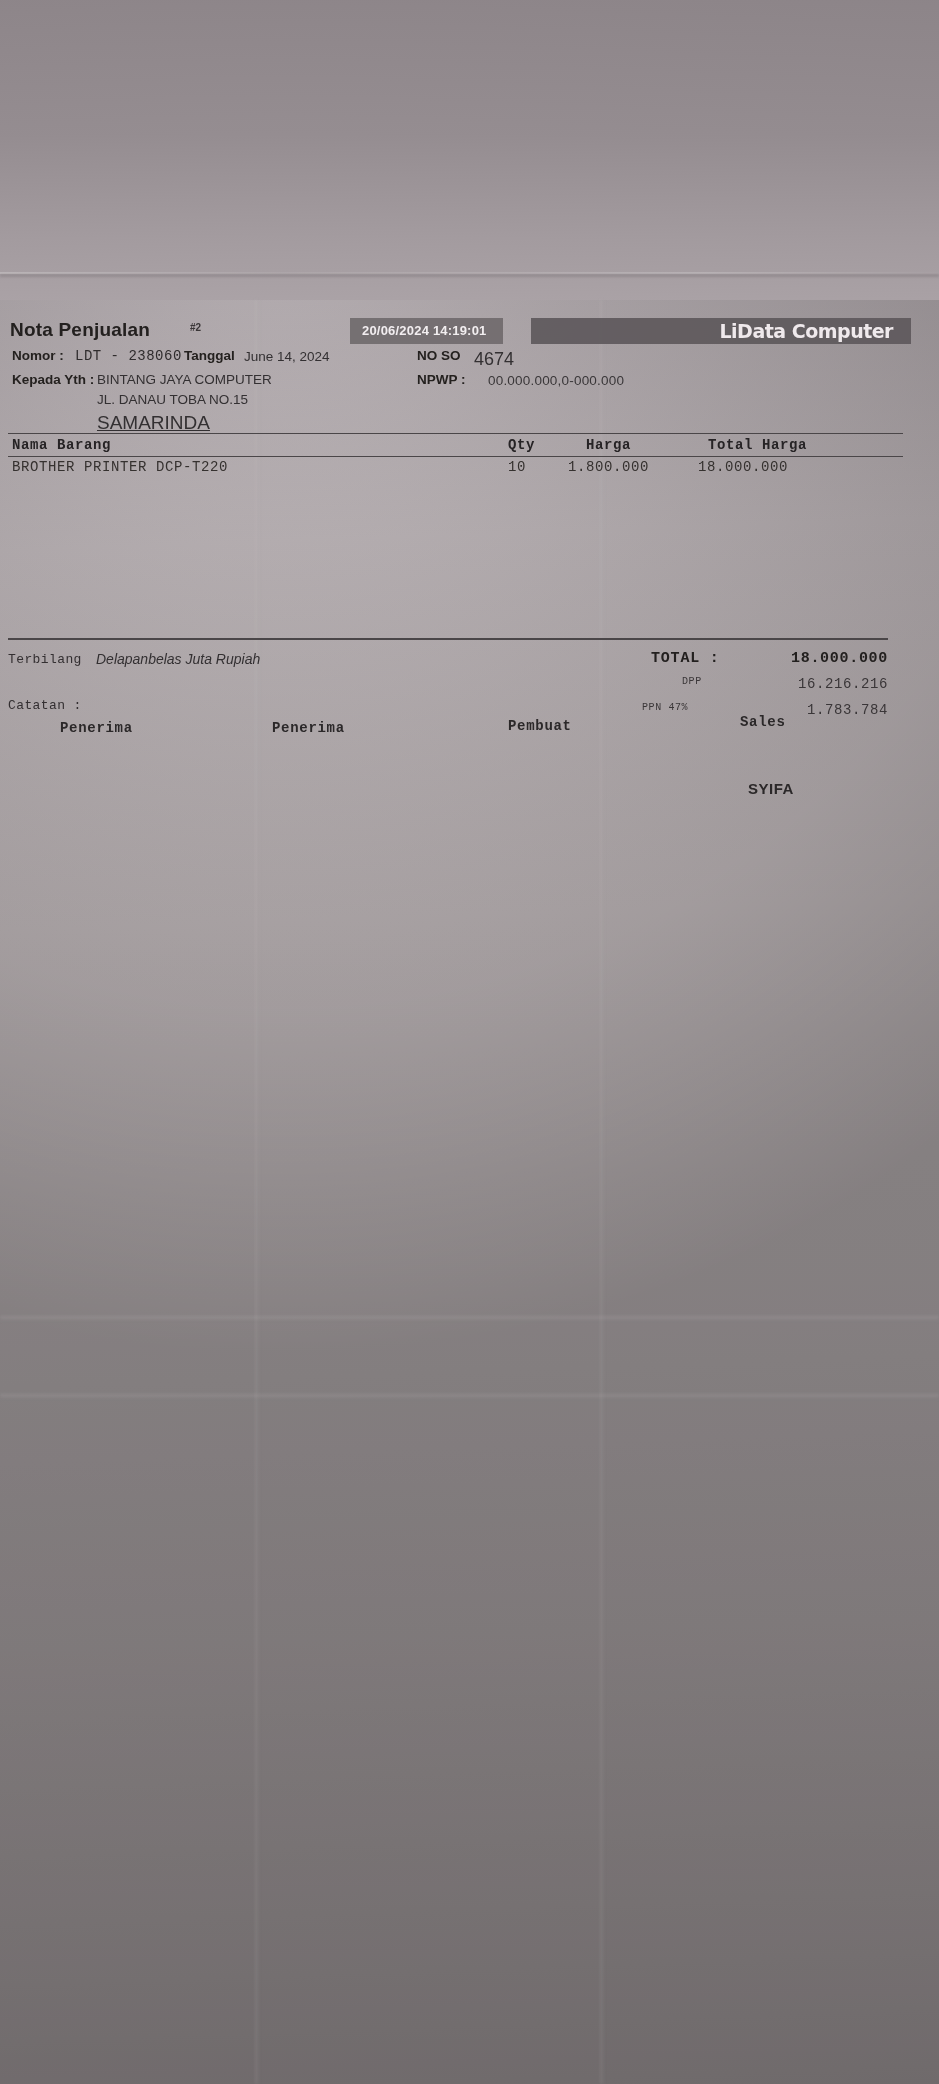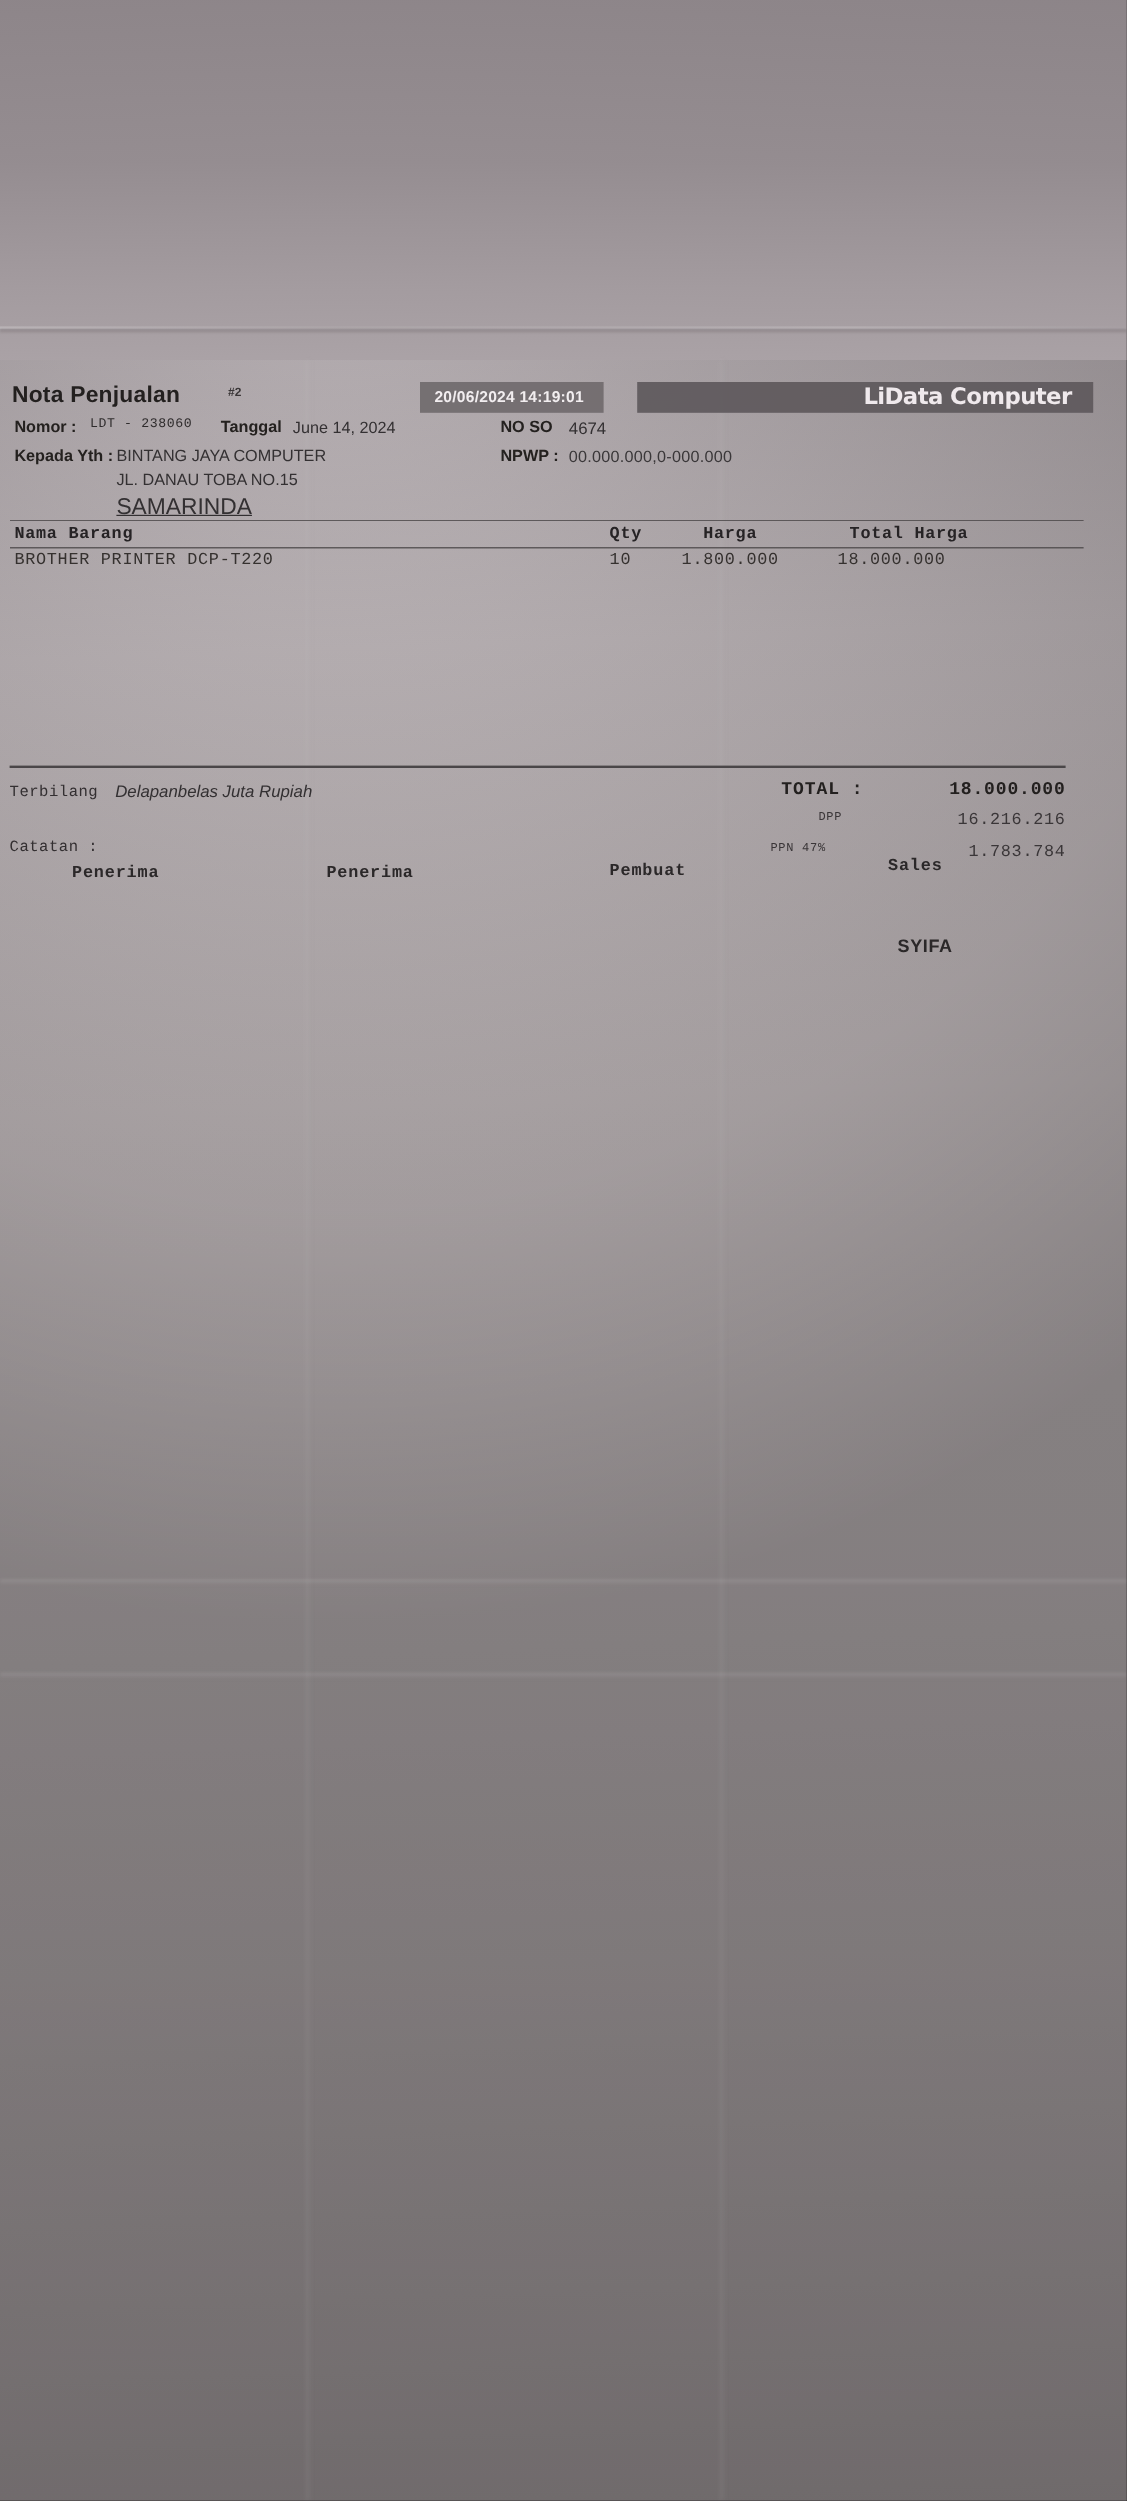--- a/index.html
+++ b/index.html
@@ -133,33 +133,33 @@
     color: #efe9ec;
     letter-spacing: -0.5px;
     font-family: "DejaVu Sans", sans-serif;
   }
 
   
   .meta { position: absolute; left: 12px; top: 30px; width: 900px; }
   .lbl { font-size: 13.5px; font-weight: bold; color: #24211f; }
 
   .row-nomor { position: absolute; left: 0; top: 0; }
-  .nomor-val { position: absolute; left: 63px; top: 0; font-size: 11px; font-family: "Liberation Mono", monospace; color: #2f2c2d; letter-spacing: 0.5px;}
+  .nomor-val { position: absolute; left: 63px; top: 0; font-size: 14px; font-family: "Liberation Mono", monospace; color: #2f2c2d; letter-spacing: 0.5px;}
   .tanggal-lbl { position: absolute; left: 172px; top: 0; }
   .tanggal-val { position: absolute; left: 232px; top: 1px; font-size: 13.5px; color: #333032; }
 
   .kepada-lbl { position: absolute; left: 0; top: 24px; }
   .kepada-val { position: absolute; left: 85px; top: 24px; font-size: 13.5px; color: #333032; }
   .addr1 { position: absolute; left: 85px; top: 44px; font-size: 13.5px; color: #333032; }
   .addr2 { position: absolute; left: 85px; top: 64px; font-size: 19px; color: #333032; text-decoration: underline; }
 
   .noso-lbl { position: absolute; left: 405px; top: 0; }
-  .noso-val { position: absolute; left: 462px; top: 1px; font-size: 14px; color: #333032; }
+  .noso-val { position: absolute; left: 462px; top: 1px; font-size: 18px; color: #333032; }
   .npwp-lbl { position: absolute; left: 405px; top: 24px; }
-  .npwp-val { position: absolute; left: 462px; top: 25px; font-size: 13.5px; color: #3a3739; letter-spacing: 0.2px;}
+  .npwp-val { position: absolute; left: 476px; top: 25px; font-size: 13.5px; color: #3a3739; letter-spacing: 0.2px;}
 
   
   .tbl {
     position: absolute;
     left: 8px;
     top: 115px;
     width: 895px;
   }
   .tbl-head {
     position: relative;

